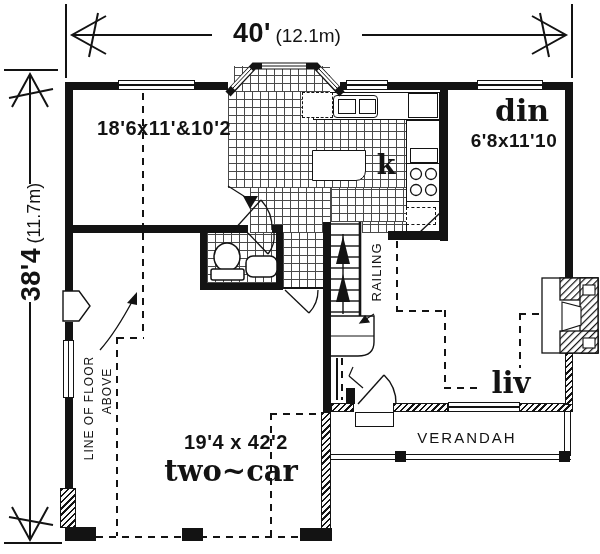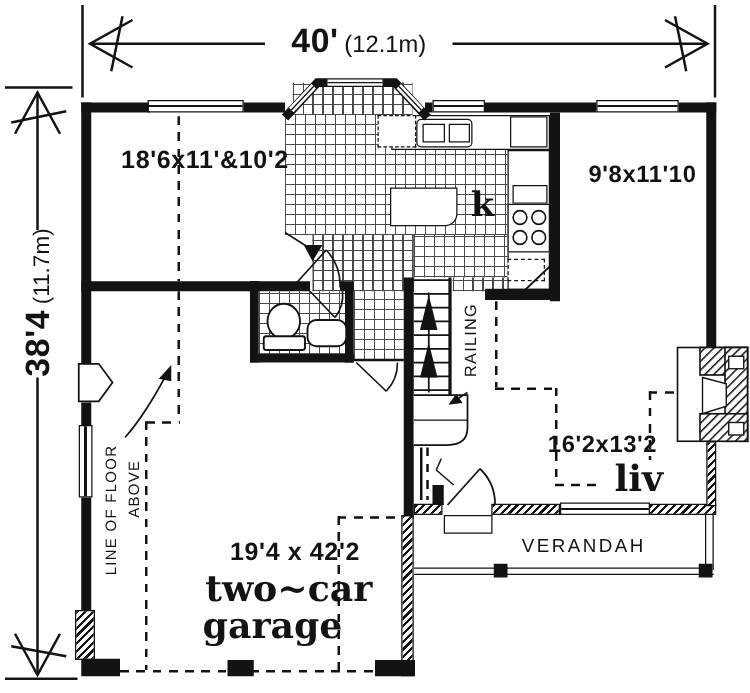--- a/index.html
+++ b/index.html
@@ -238,28 +238,27 @@
   </div>
   <div class="lbl rot" style="left:31px;top:242px;">
     <span class="dims" style="font-size:27px;">38'4</span>
     <span class="cap" style="font-size:18px;letter-spacing:0;">(11.7m)</span>
   </div>
 
   <div class="lbl dims" style="left:164px;top:128px;font-size:20px;text-align:right;">18'6x11'&amp;10'2</div>
 
   <div class="lbl serif" style="left:386px;top:164px;font-size:27px;">k</div>
 
-  <div class="lbl dims" style="left:514px;top:140px;font-size:19px;">9'8x11'10</div>
-
-  <div class="lbl dims" style="left:482px;top:356px;font-size:19px;">16'2x13'2</div>
+  <div class="lbl serif" style="left:522px;top:111px;font-size:30px;">din</div>
+  <div class="lbl dims" style="left:514px;top:140px;font-size:19px;">6'8x11'10</div>
+
   <div class="lbl serif" style="left:511px;top:383px;font-size:29px;">liv</div>
 
   <div class="lbl dims" style="left:236px;top:442px;font-size:20px;">19'4 x 42'2</div>
   <div class="lbl serif" style="left:231px;top:471px;font-size:29px;">two~car</div>
-  <div class="lbl serif" style="left:218px;top:501px;font-size:29px;">garage</div>
 
   <div class="lbl cap" style="left:467px;top:437px;font-size:15px;">VERANDAH</div>
 
   <div class="lbl rot cap" style="left:376px;top:272px;font-size:13px;letter-spacing:1px;">RAILING</div>
   <div class="lbl rot cap" style="left:89px;top:408px;font-size:12px;letter-spacing:1px;">LINE OF FLOOR</div>
   <div class="lbl rot cap" style="left:107px;top:391px;font-size:12px;letter-spacing:1px;">ABOVE</div>
 
 </div>
 
 </body></html>

